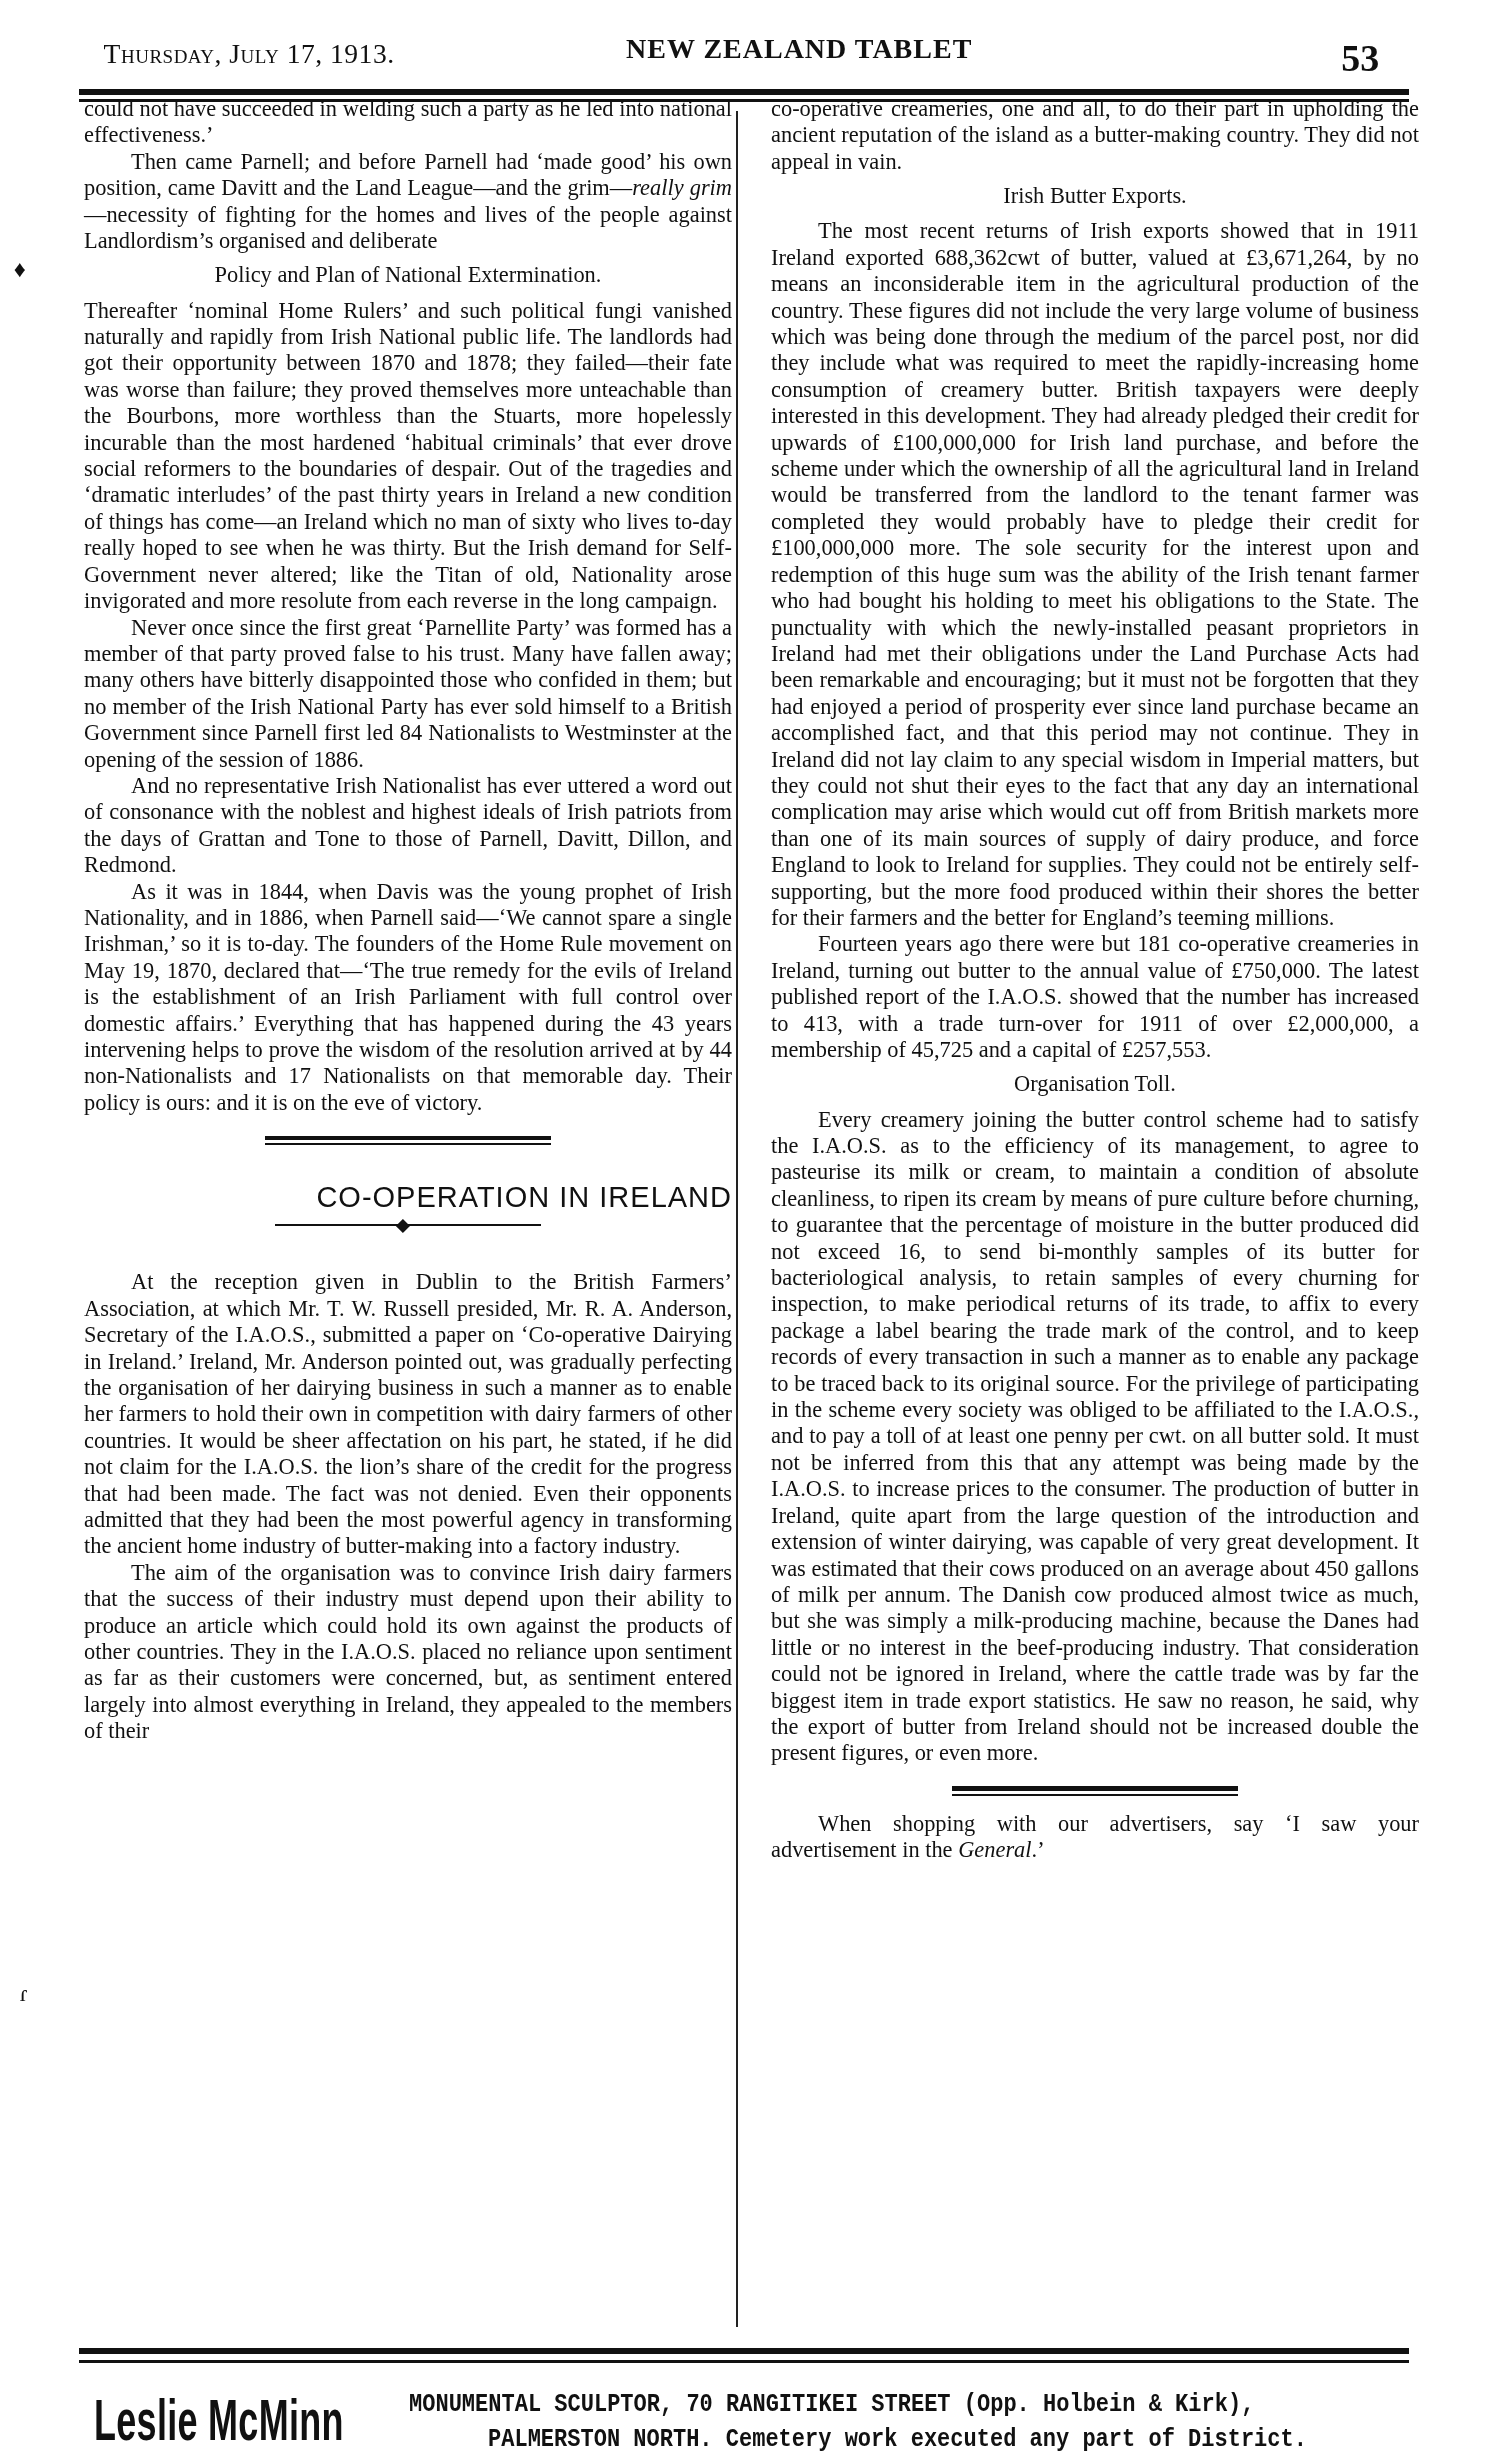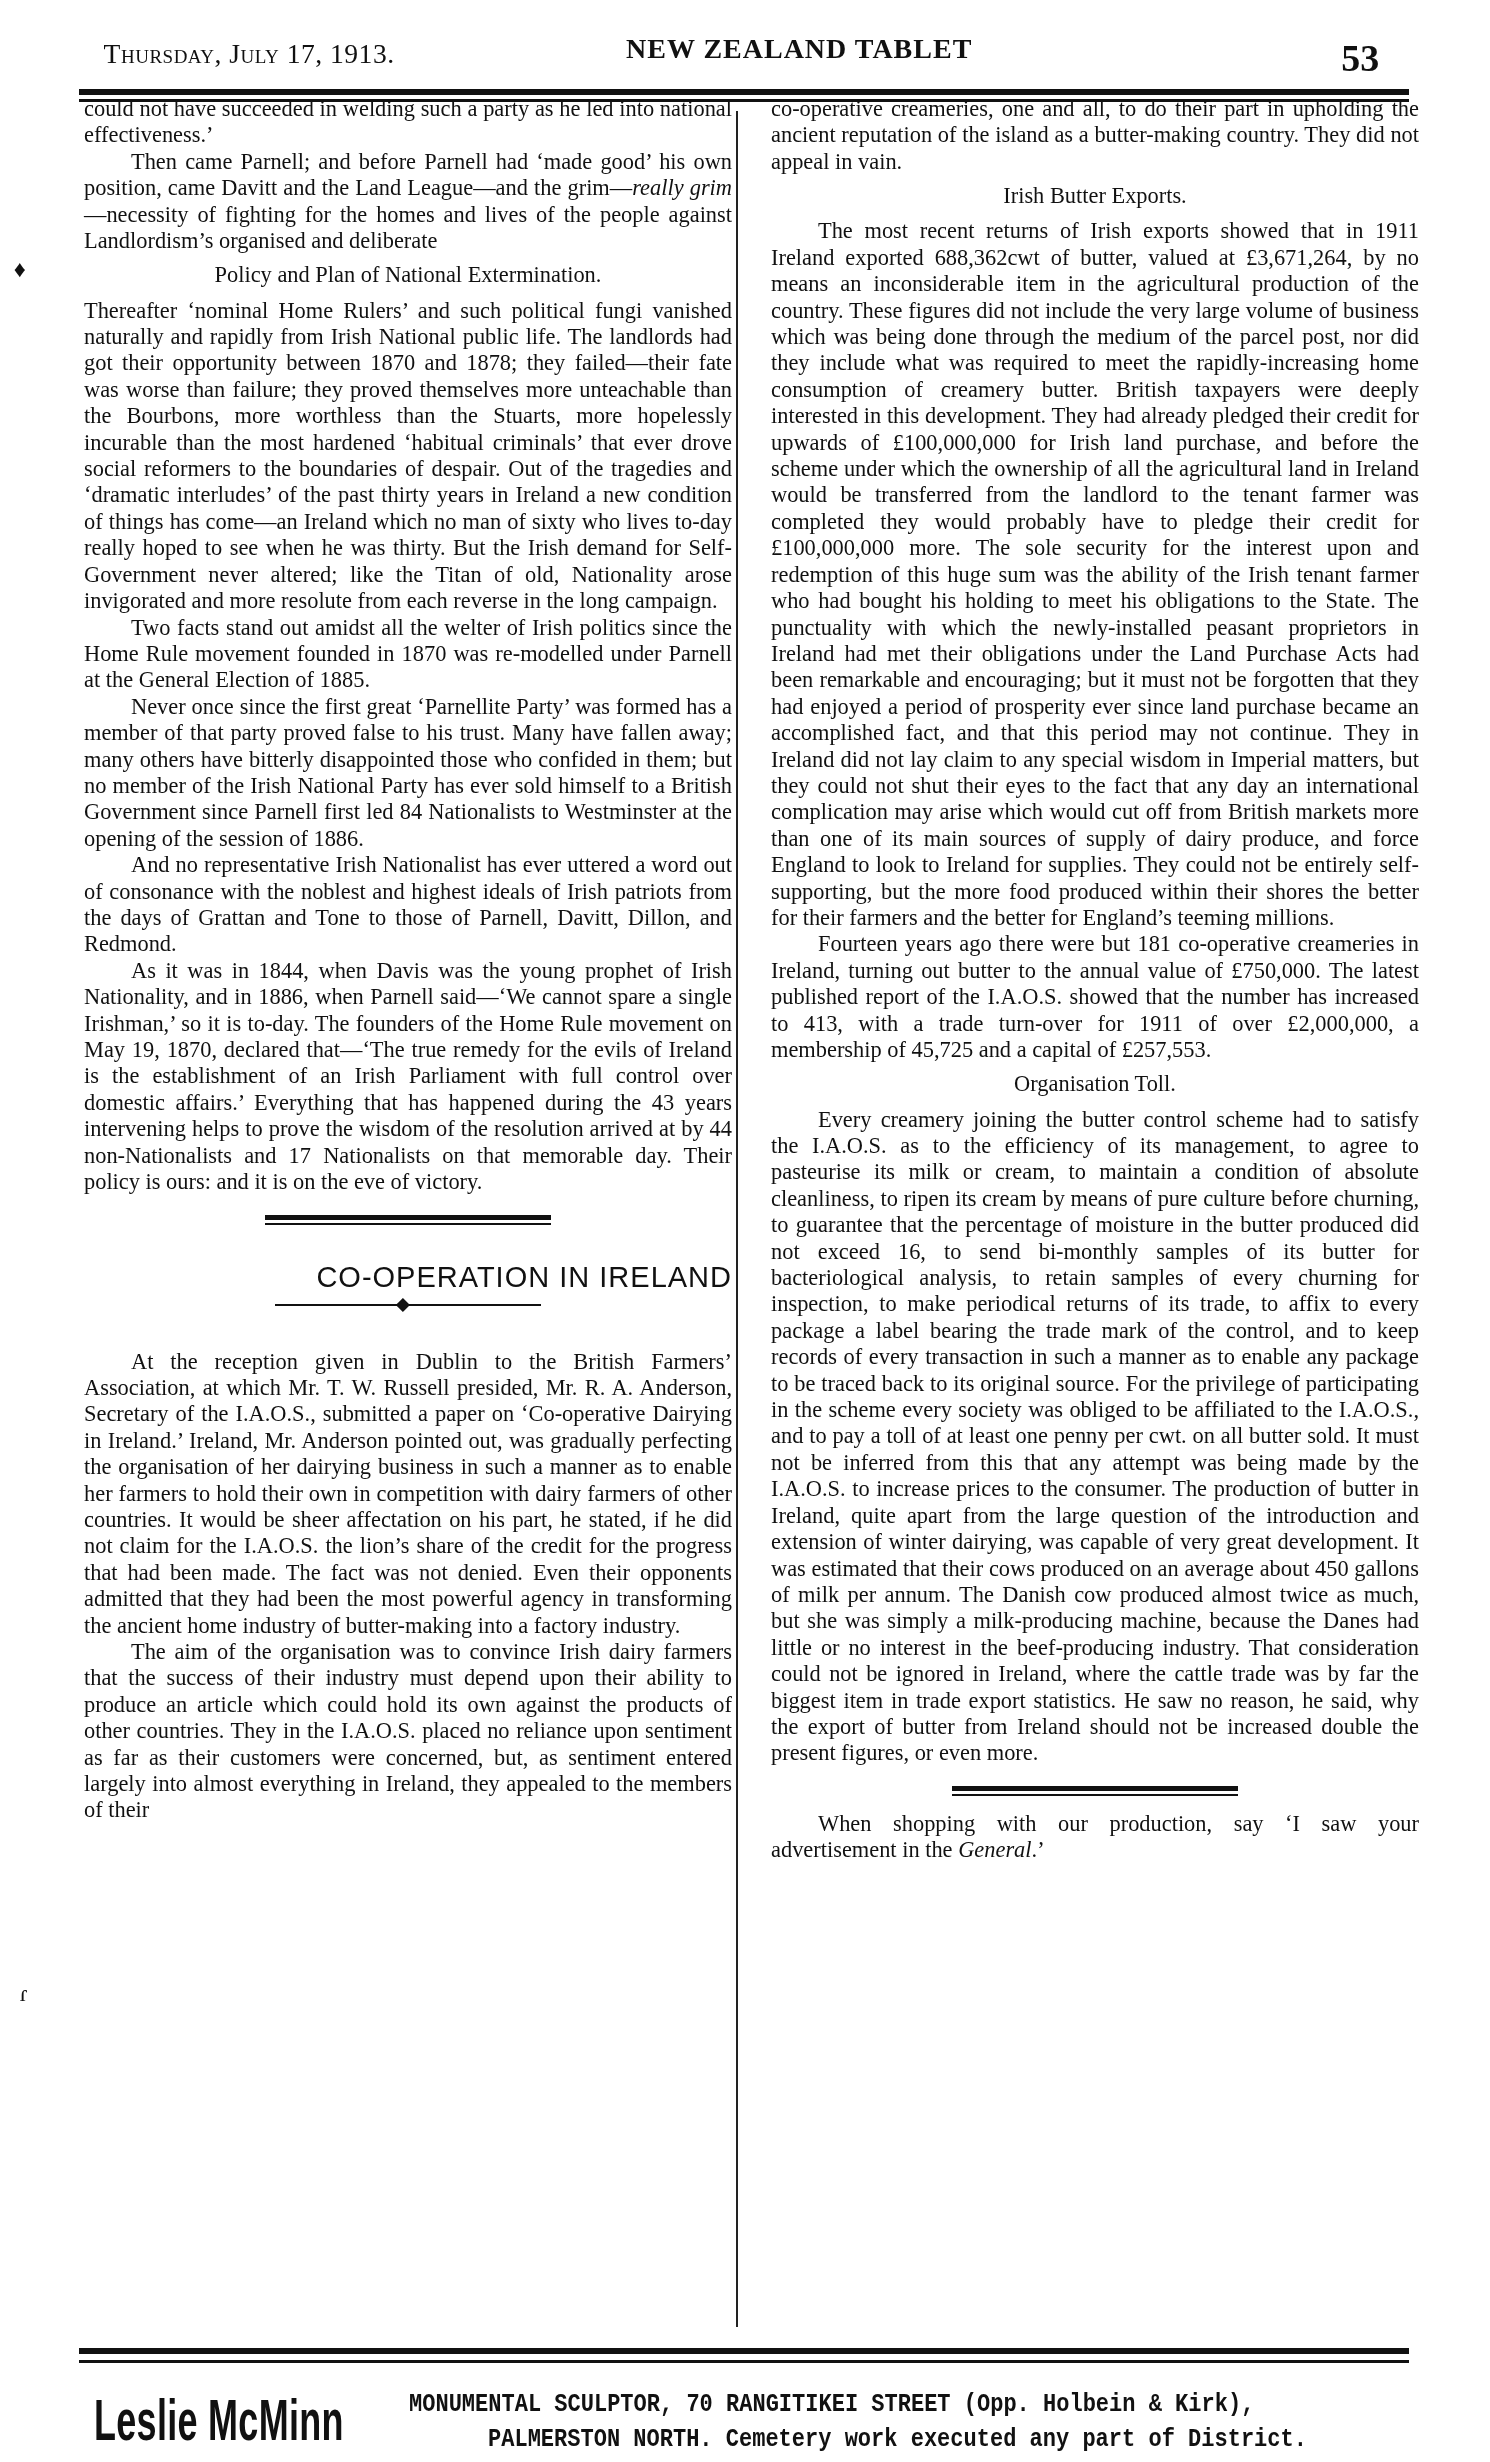--- a/index.html
+++ b/index.html
@@ -42,21 +42,20 @@
 <div class="rule-thick" style="top:99px;height:2.5px;"></div>
 
 <div class="mark" style="left:13.8px;top:256px;">♦</div>
 <div class="mark" style="left:19.7px;top:1980px;">ɾ</div>
 
 <div class="col col-left">
   <p class="noindent">could not have succeeded in welding such a party as he led into national effectiveness.’</p>
   <p><span>Then came Parnell; and before Parnell had ‘made good’ his own position, came Davitt and the Land League—and the grim—</span><em>really grim</em><span>—necessity of fighting for the homes and lives of the people against Landlordism’s organised and deliberate</span></p>
   <p class="subhead">Policy and Plan of National Extermination.</p>
   <p class="noindent">Thereafter ‘nominal Home Rulers’ and such political fungi vanished naturally and rapidly from Irish National public life. The landlords had got their opportunity between 1870 and 1878; they failed—their fate was worse than failure; they proved themselves more unteachable than the Bourbons, more worthless than the Stuarts, more hopelessly incurable than the most hardened ‘habitual criminals’ that ever drove social reformers to the boundaries of despair. Out of the tragedies and ‘dramatic interludes’ of the past thirty years in Ireland a new condition of things has come—an Ireland which no man of sixty who lives to-day really hoped to see when he was thirty. But the Irish demand for Self-Government never altered; like the Titan of old, Nationality arose invigorated and more resolute from each reverse in the long campaign.</p>
-  <p>Two facts stand out amidst all the welter of Irish politics since the Home Rule movement founded in 1870 was re-modelled under Parnell at the General Election of 1885.</p>
   <p>Never once since the first great ‘Parnellite Party’ was formed has a member of that party proved false to his trust. Many have fallen away; many others have bitterly disappointed those who confided in them; but no member of the Irish National Party has ever sold himself to a British Government since Parnell first led 84 Nationalists to Westminster at the opening of the session of 1886.</p>
   <p>And no representative Irish Nationalist has ever uttered a word out of consonance with the noblest and highest ideals of Irish patriots from the days of Grattan and Tone to those of Parnell, Davitt, Dillon, and Redmond.</p>
   <p>As it was in 1844, when Davis was the young prophet of Irish Nationality, and in 1886, when Parnell said—‘We cannot spare a single Irishman,’ so it is to-day. The founders of the Home Rule movement on May 19, 1870, declared that—‘The true remedy for the evils of Ireland is the establishment of an Irish Parliament with full control over domestic affairs.’ Everything that has happened during the 43 years intervening helps to prove the wisdom of the resolution arrived at by 44 non-Nationalists and 17 Nationalists on that memorable day. Their policy is ours: and it is on the eve of victory.</p>
   <div class="sep">
       <div class="a"></div>
       <div class="b"></div>
     </div>
   <div class="headline">CO-OPERATION IN IRELAND</div>
   <div class="ornament">
       <div class="line"></div>
@@ -72,21 +71,21 @@
   <p class="noindent">co-operative creameries, one and all, to do their part in upholding the ancient reputation of the island as a butter-making country. They did not appeal in vain.</p>
   <p class="subhead">Irish Butter Exports.</p>
   <p>The most recent returns of Irish exports showed that in 1911 Ireland exported 688,362cwt of butter, valued at £3,671,264, by no means an inconsiderable item in the agricultural production of the country. These figures did not include the very large volume of business which was being done through the medium of the parcel post, nor did they include what was required to meet the rapidly-increasing home consumption of creamery butter. British taxpayers were deeply interested in this development. They had already pledged their credit for upwards of £100,000,000 for Irish land purchase, and before the scheme under which the ownership of all the agricultural land in Ireland would be transferred from the landlord to the tenant farmer was completed they would probably have to pledge their credit for £100,000,000 more. The sole security for the interest upon and redemption of this huge sum was the ability of the Irish tenant farmer who had bought his holding to meet his obligations to the State. The punctuality with which the newly-installed peasant proprietors in Ireland had met their obligations under the Land Purchase Acts had been remarkable and encouraging; but it must not be forgotten that they had enjoyed a period of prosperity ever since land purchase became an accomplished fact, and that this period may not continue. They in Ireland did not lay claim to any special wisdom in Imperial matters, but they could not shut their eyes to the fact that any day an international complication may arise which would cut off from British markets more than one of its main sources of supply of dairy produce, and force England to look to Ireland for supplies. They could not be entirely self-supporting, but the more food produced within their shores the better for their farmers and the better for England’s teeming millions.</p>
   <p>Fourteen years ago there were but 181 co-operative creameries in Ireland, turning out butter to the annual value of £750,000. The latest published report of the I.A.O.S. showed that the number has increased to 413, with a trade turn-over for 1911 of over £2,000,000, a membership of 45,725 and a capital of £257,553.</p>
   <p class="subhead">Organisation Toll.</p>
   <p>Every creamery joining the butter control scheme had to satisfy the I.A.O.S. as to the efficiency of its management, to agree to pasteurise its milk or cream, to maintain a condition of absolute cleanliness, to ripen its cream by means of pure culture before churning, to guarantee that the percentage of moisture in the butter produced did not exceed 16, to send bi-monthly samples of its butter for bacteriological analysis, to retain samples of every churning for inspection, to make periodical returns of its trade, to affix to every package a label bearing the trade mark of the control, and to keep records of every transaction in such a manner as to enable any package to be traced back to its original source. For the privilege of participating in the scheme every society was obliged to be affiliated to the I.A.O.S., and to pay a toll of at least one penny per cwt. on all butter sold. It must not be inferred from this that any attempt was being made by the I.A.O.S. to increase prices to the consumer. The production of butter in Ireland, quite apart from the large question of the introduction and extension of winter dairying, was capable of very great development. It was estimated that their cows produced on an average about 450 gallons of milk per annum. The Danish cow produced almost twice as much, but she was simply a milk-producing machine, because the Danes had little or no interest in the beef-producing industry. That consideration could not be ignored in Ireland, where the cattle trade was by far the biggest item in trade export statistics. He saw no reason, he said, why the export of butter from Ireland should not be increased double the present figures, or even more.</p>
   <div class="sep">
       <div class="a"></div>
       <div class="b"></div>
     </div>
-  <p><span>When shopping with our production, say ‘I saw your advertisement in the </span><em>General</em><span>.’</span></p>
+  <p><span>When shopping with our advertisers, say ‘I saw your advertisement in the </span><em>General</em><span>.’</span></p>
 </div>
 
 <div class="rule-thick" style="top:2348px;height:5.9px;"></div>
 <div class="rule-thick" style="top:2360px;height:2.5px;"></div>
 
 <div class="ad">
   <div class="ad-name">Leslie McMinn</div>
   <div class="ad-line1">MONUMENTAL SCULPTOR, 70 RANGITIKEI STREET (Opp. Holbein &amp; Kirk),</div>
   <div class="ad-line2">PALMERSTON NORTH. Cemetery work executed any part of District.</div>
 </div>

